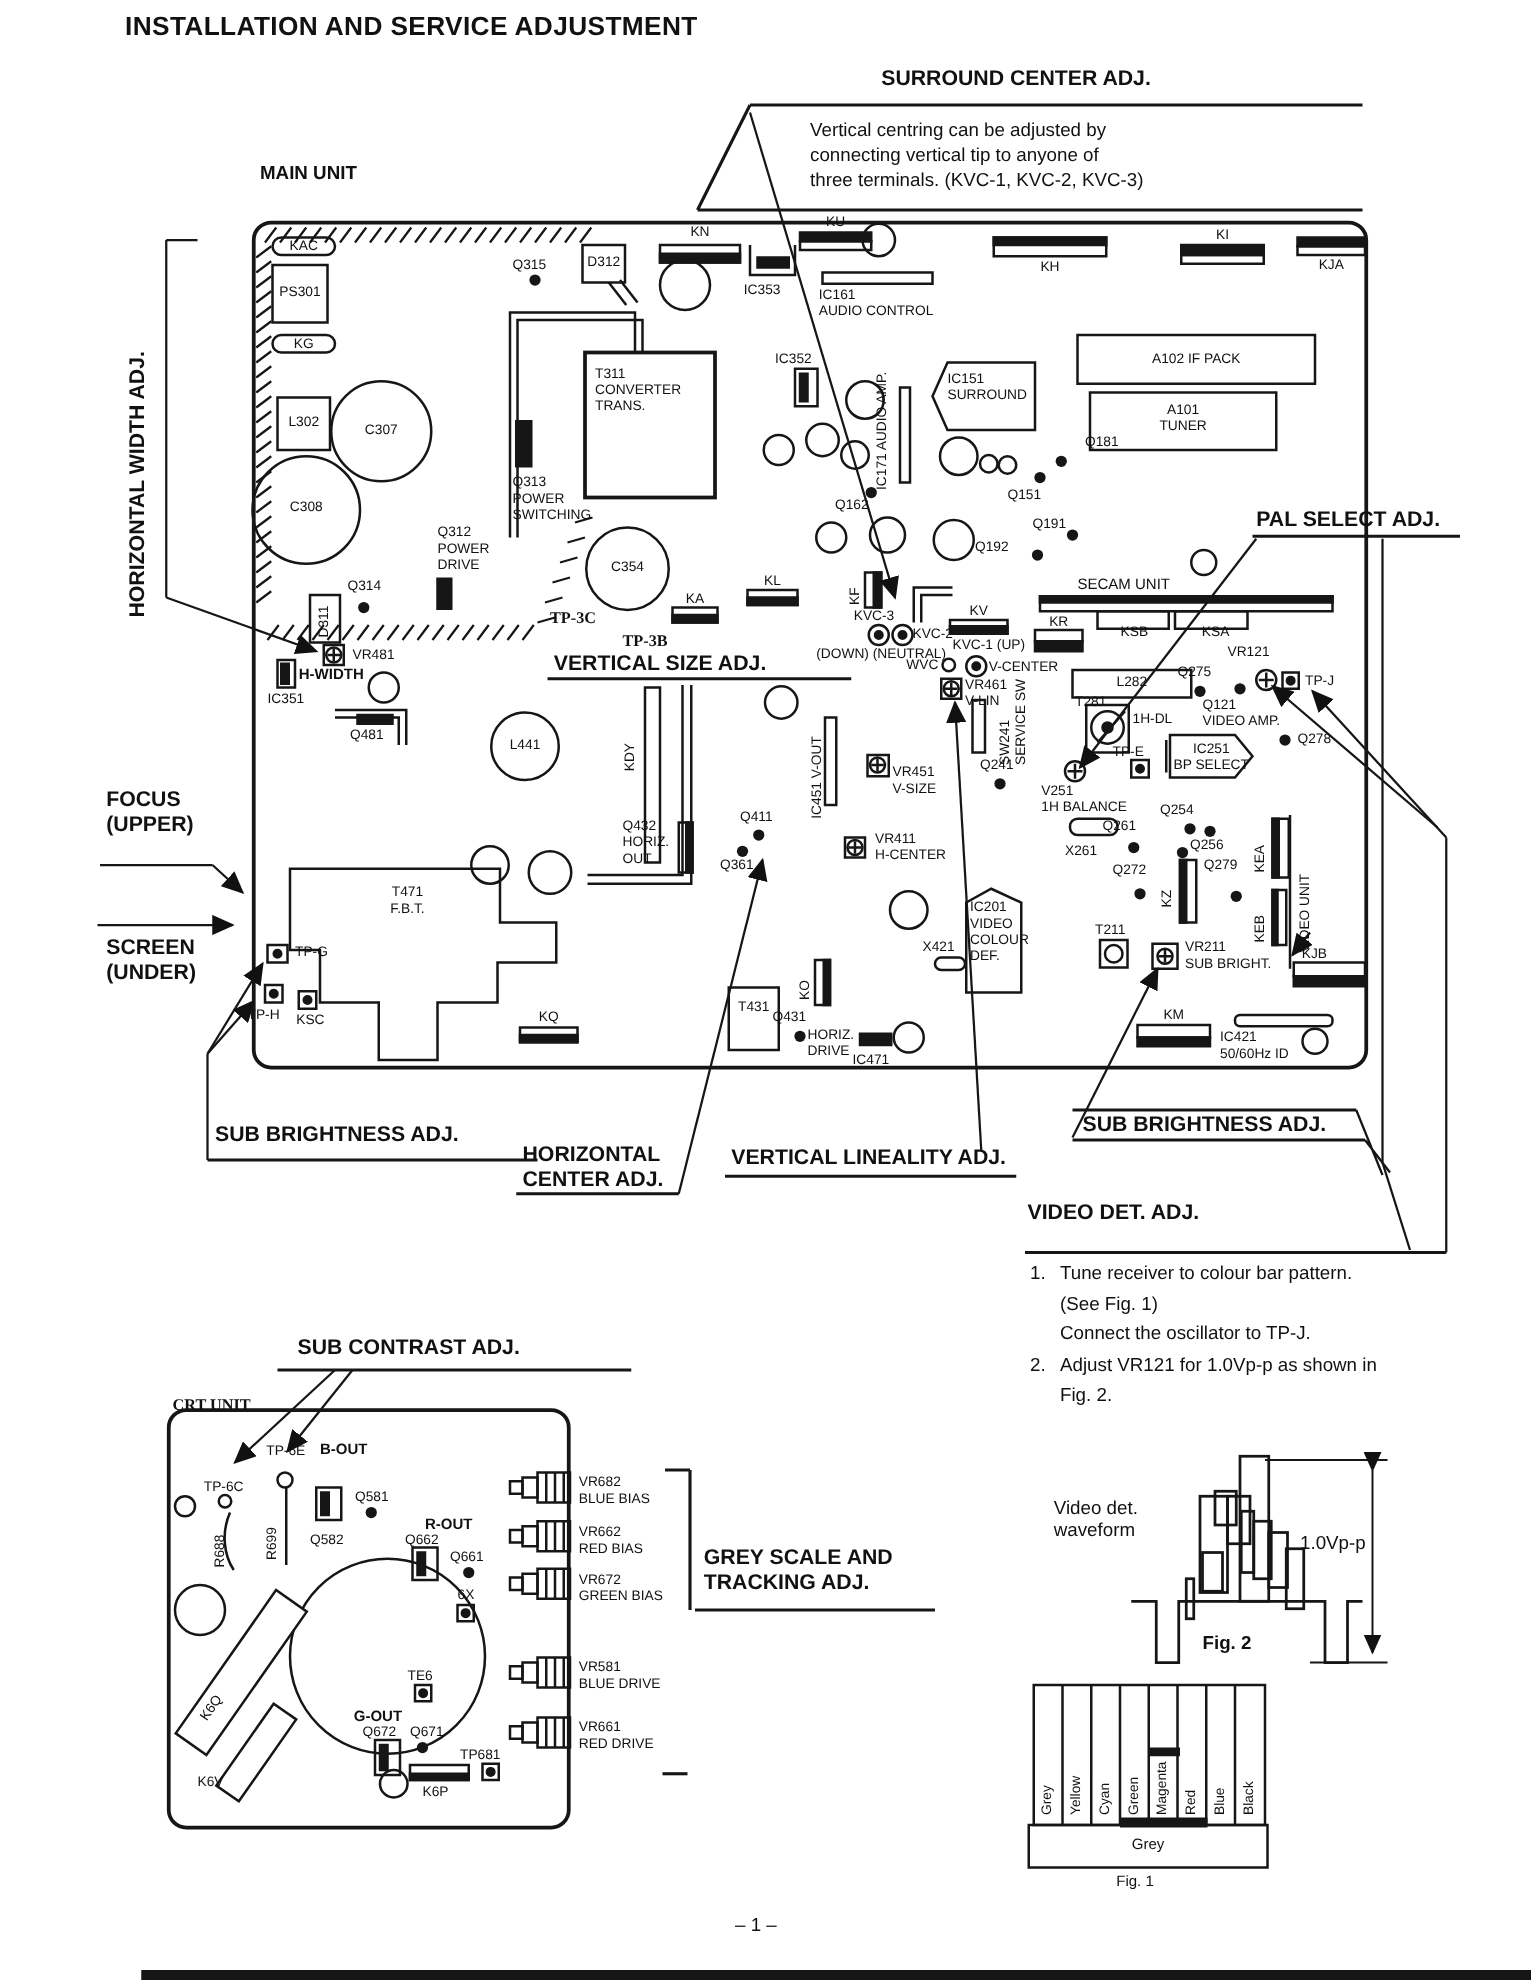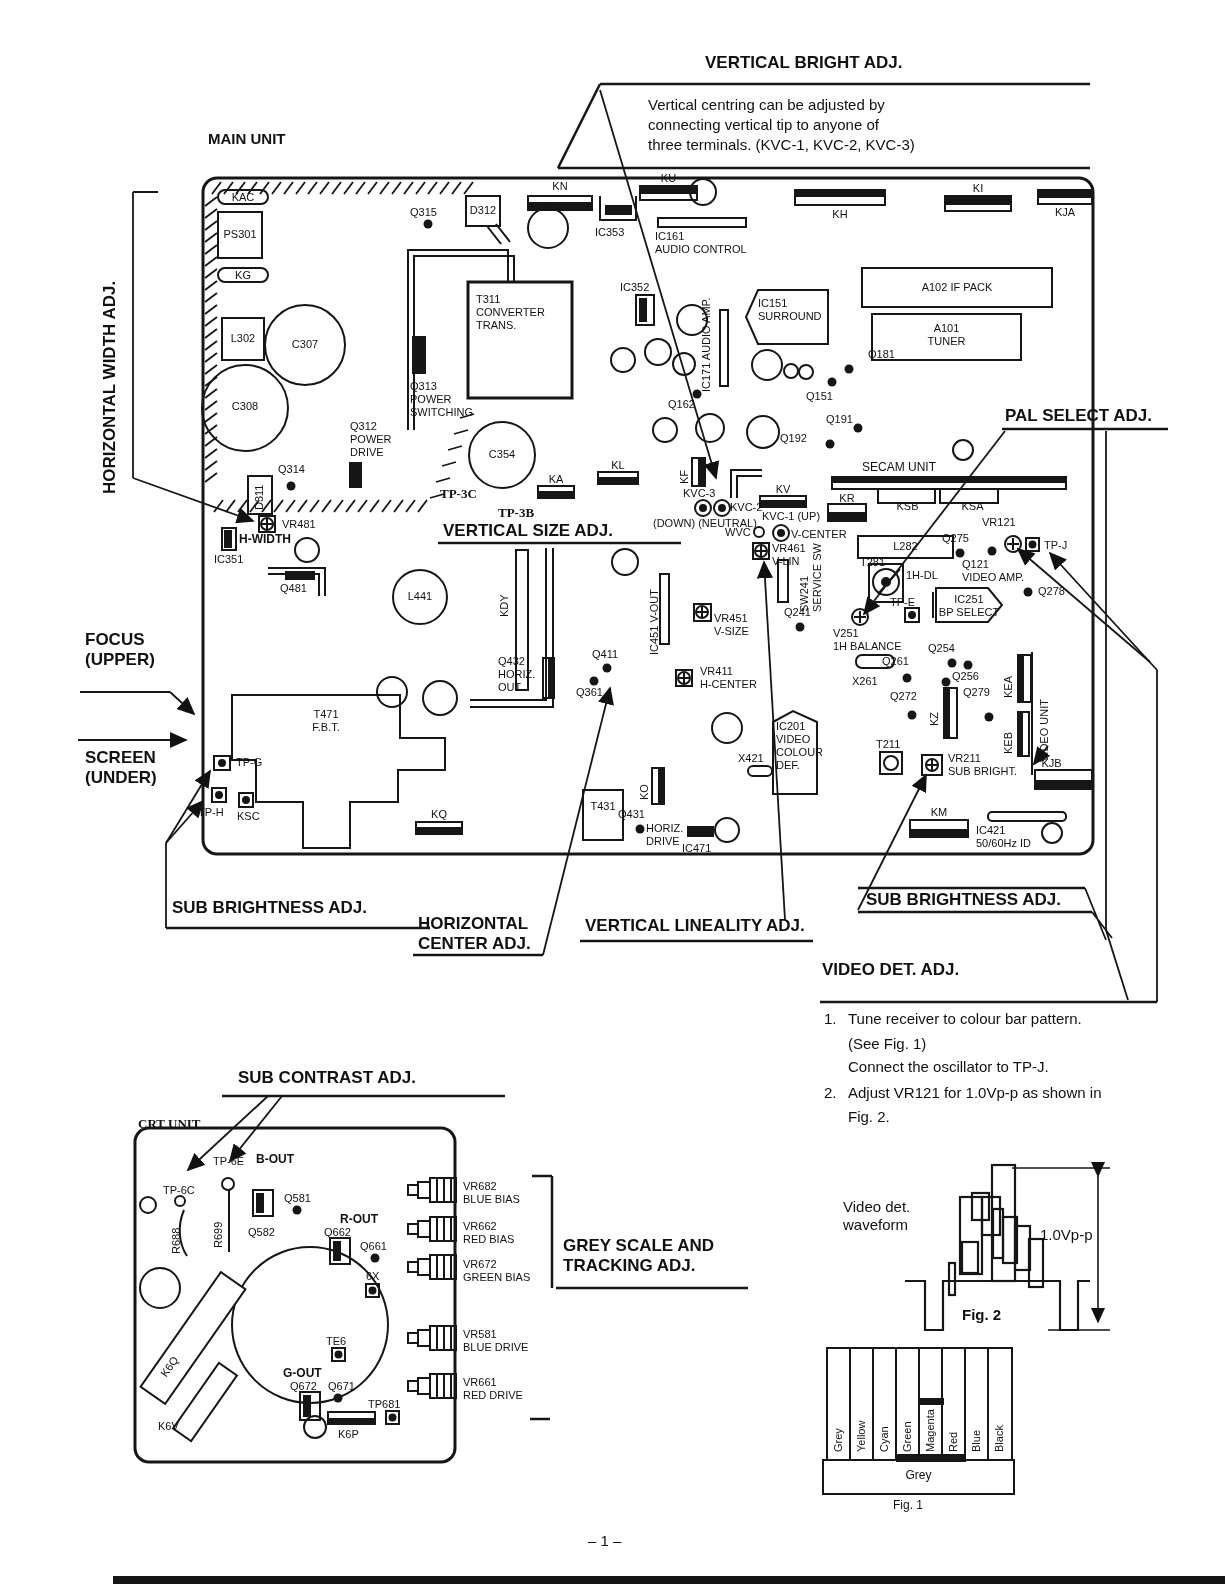--- a/index.html
+++ b/index.html
@@ -329,21 +329,22 @@
     <rect x="827" y="1348" width="185" height="112"></rect>
     <path d="M850,1348 V1460 M873,1348 V1460 M896,1348 V1460 M919,1348 V1460 M942,1348 V1460 M965,1348 V1460 M988,1348 V1460"></path>
     <rect x="823" y="1460" width="191" height="34"></rect>
     <rect x="897" y="1455" width="68" height="6" fill="#161616"></rect>
     <rect x="920" y="1399" width="23" height="5" fill="#161616"></rect>
   </g>
 
   <rect x="113" y="1576" width="1112" height="8" fill="#161616"></rect>
 </svg>
 
-<div class="lbl h2" style="left:705px;top:53px">VERTICAL BRIGHT ADJ.</div>
+<div class="lbl h1" style="left:100px;top:10px">INSTALLATION AND SERVICE ADJUSTMENT</div>
+<div class="lbl h2" style="left:705px;top:53px">SURROUND CENTER ADJ.</div>
 <div class="lbl s15" style="left:648px;top:96px">Vertical centring can be adjusted by</div>
 <div class="lbl s15" style="left:648px;top:116px">connecting vertical tip to anyone of</div>
 <div class="lbl s15" style="left:648px;top:136px">three terminals. (KVC-1, KVC-2, KVC-3)</div>
 <div class="lbl h15" style="left:208px;top:130px">MAIN UNIT</div>
 <div class="lbl h2 vl" style="left:100px;top:494px">HORIZONTAL WIDTH ADJ.</div>
 <div class="lbl h2" style="left:85px;top:630px">FOCUS
 (UPPER)</div>
 <div class="lbl h2" style="left:85px;top:748px">SCREEN
 (UNDER)</div>
 <div class="lbl h2" style="left:172px;top:898px">SUB BRIGHTNESS ADJ.</div>

